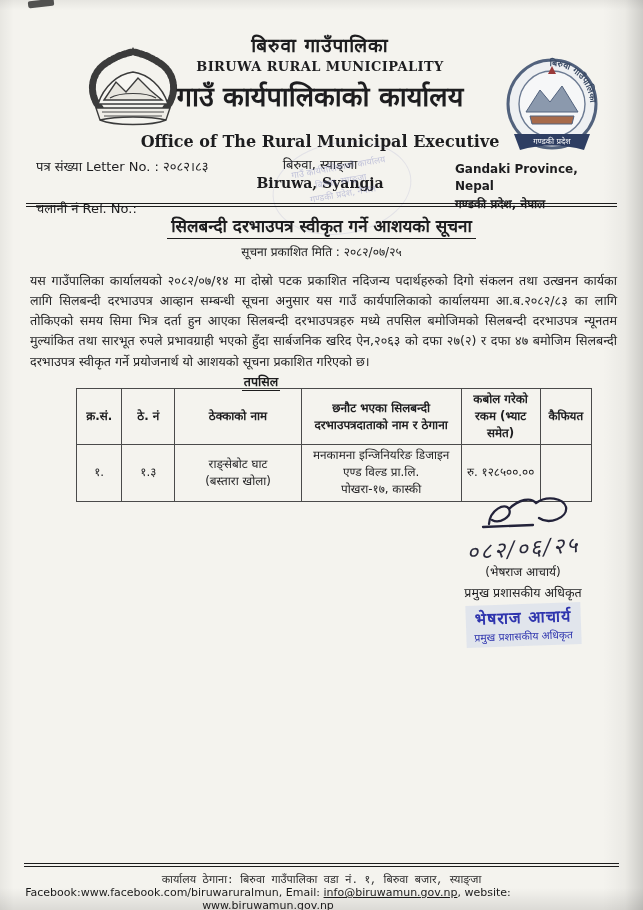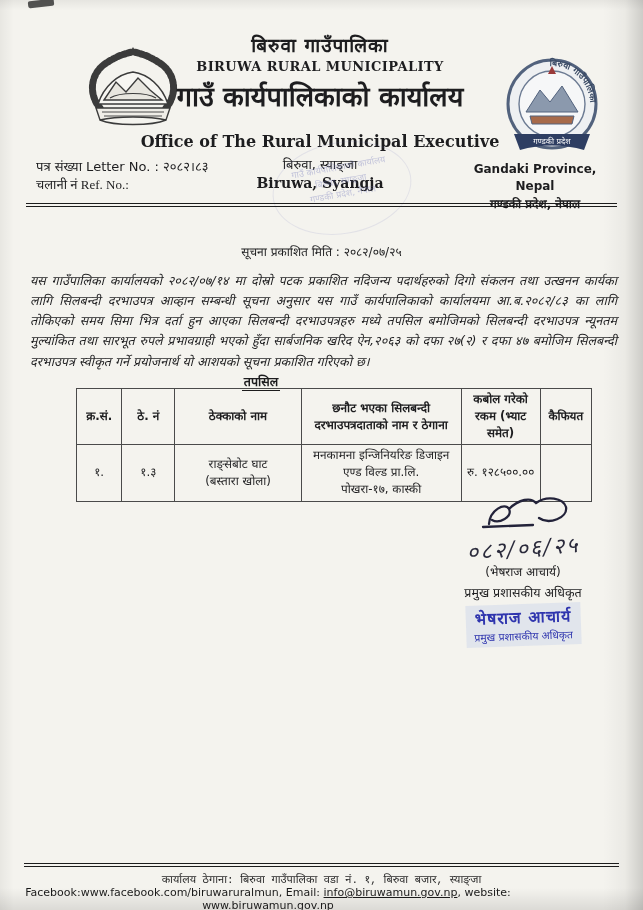--- a/index.html
+++ b/index.html
@@ -33,31 +33,31 @@
   .emblem { left:80px; top:46px; width:106px; height:102px; }
   .seal { left:502px; top:56px; width:100px; height:106px; }
 
   
   .wm { left:272px; top:142px; width:140px; height:92px; transform:rotate(-10deg);
         color:#6f74b8; opacity:.38; text-align:center; border:1.5px solid rgba(111,116,184,.35);
         border-radius:50%; padding-top:18px; font-size:9px; line-height:1.5; pointer-events:none; }
 
   
   .meta-left { left:36px; top:157px; font-size:13px; }
-  .meta-left .row2 { margin-top:0;font-family:Liberation Serif, serif; }
-  .meta-right { left:455px; top:161px; width:160px; text-align:center; font-size:12px; font-weight:bold; line-height:1.45; }
+  .meta-left .row2 { margin-top:24px; }
+  .meta-right { left:455px; top:161px; width:160px; text-align:left; font-size:12px; font-weight:bold; line-height:1.45; }
 
   .dbl-rule { left:26px; top:203px; width:591px; height:4px; border-top:1.6px solid #1c1c1c; border-bottom:1.2px solid #1c1c1c; }
 
   
   .notice-title-wrap { left:0; top:214px; width:643px; }
   .notice-title { display:inline-block; font-size:17px; font-weight:bold; padding:0 4px 1px;
                   border-bottom:1.7px solid #1c1c1c; }
   .pub-line { left:0; top:243px; width:643px; font-size:12px; }
-  .body-par { left:30px; top:271px; width:587px; font-size:12.6px; line-height:1.6; text-align:justify;font-style:italic; }
+  .body-par { left:30px; top:271px; width:587px; font-size:12.6px; line-height:1.6; text-align:justify; }
 
   
   .tapsil { left:0; top:371px; width:522px; }
   .tapsil span { display:inline-block; font-size:12.5px; font-weight:bold; border-bottom:1.3px solid #1c1c1c; padding:0 2px; }
   table.sched { position:absolute; left:76px; top:388px; width:516px; border-collapse:collapse; font-size:11.8px; }
   table.sched th, table.sched td { border:1px solid #4a4a4a; text-align:center; vertical-align:middle; padding:2px 3px; line-height:1.45; }
   table.sched th { font-weight:bold; }
   .c-sn{width:46px}.c-tn{width:55px}.c-name{width:131px}.c-bidder{width:165px}.c-amt{width:80px}.c-rem{width:52px}
   table.sched td { height:38px; }
 
@@ -144,20 +144,23 @@
       <span>चलानी नं Ref. No.:</span>
     </div>
   </div>
   <div class="abs meta-right">
     <div>Gandaki Province, Nepal</div>
     <div>गण्डकी प्रदेश, नेपाल</div>
   </div>
 
   <div class="abs dbl-rule"></div>
 
+  <div class="abs notice-title-wrap center">
+    <span class="notice-title">सिलबन्दी दरभाउपत्र स्वीकृत गर्ने आशयको सूचना</span>
+  </div>
   <div class="abs pub-line center">सूचना प्रकाशित मिति : २०८२/०७/२५</div>
 
   <div class="abs body-par">यस गाउँपालिका कार्यालयको २०८२/०७/१४ मा दोस्रो पटक प्रकाशित नदिजन्य पदार्थहरुको दिगो संकलन तथा उत्खनन कार्यका लागि सिलबन्दी दरभाउपत्र आव्हान सम्बन्धी सूचना अनुसार यस गाउँ कार्यपालिकाको कार्यालयमा आ.ब.२०८२/८३ का लागि तोकिएको समय सिमा भित्र दर्ता हुन आएका सिलबन्दी दरभाउपत्रहरु मध्ये तपसिल बमोजिमको सिलबन्दी दरभाउपत्र न्यूनतम मुल्यांकित तथा सारभूत रुपले प्रभावग्राही भएको हुँदा सार्बजनिक खरिद ऐन,२०६३ को दफा २७(२) र दफा ४७ बमोजिम सिलबन्दी दरभाउपत्र स्वीकृत गर्ने प्रयोजनार्थ यो आशयको सूचना प्रकाशित गरिएको छ।</div>
 
   <div class="abs tapsil center">
     <span>तपसिल</span>
   </div>
   <table class="sched">
     <thead>
       <tr>

